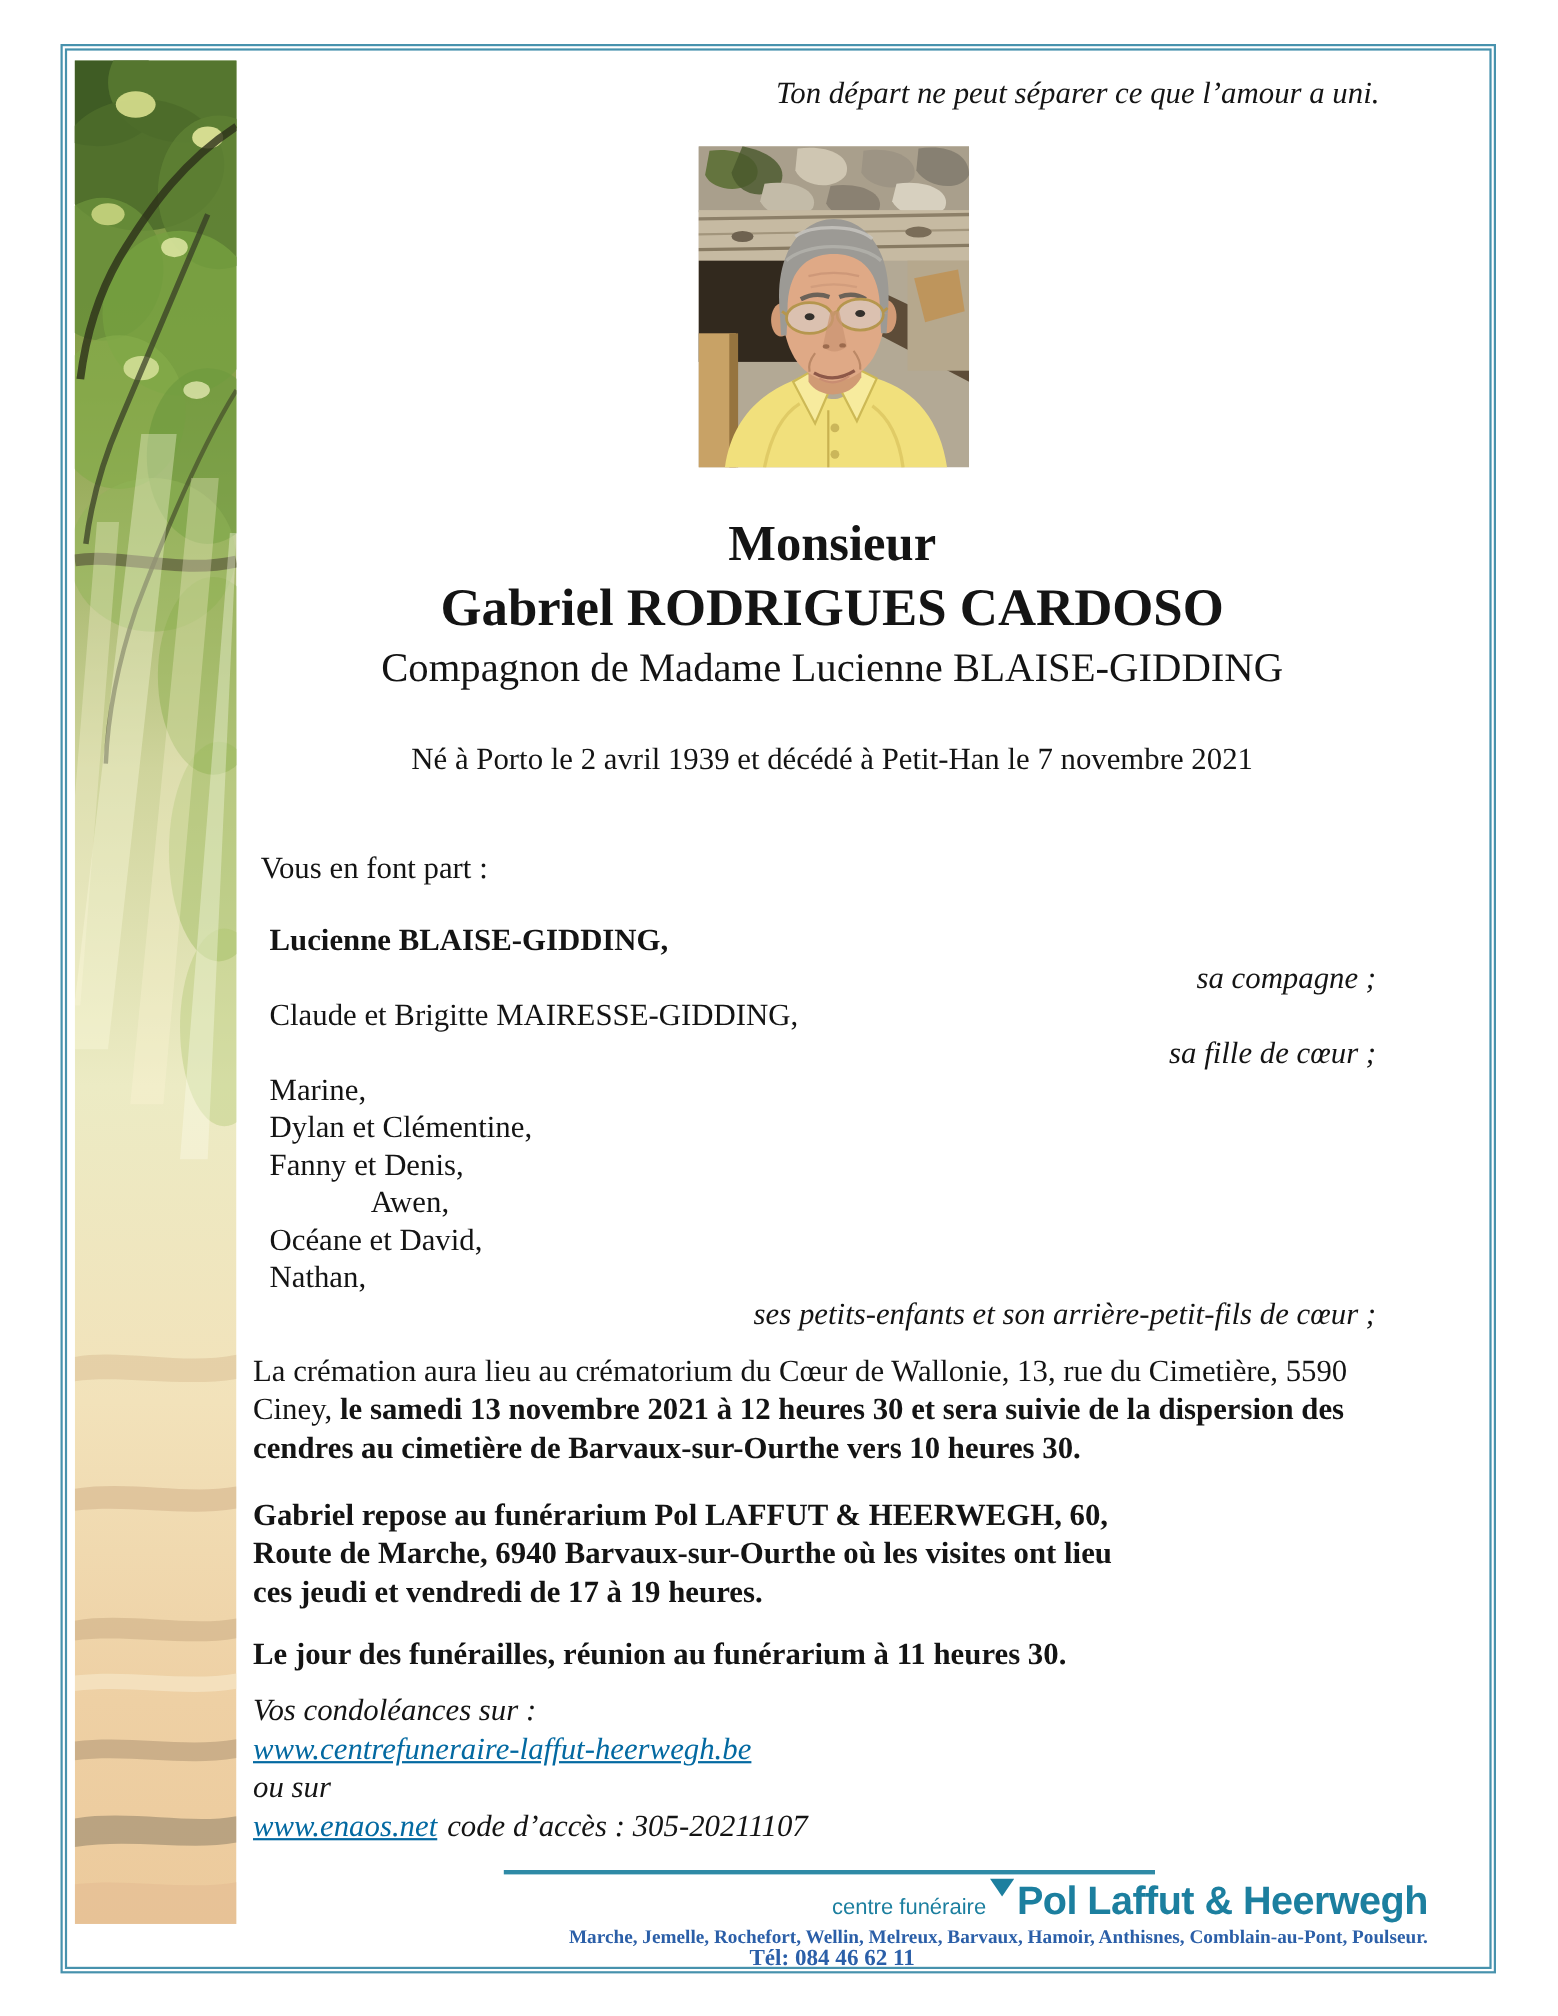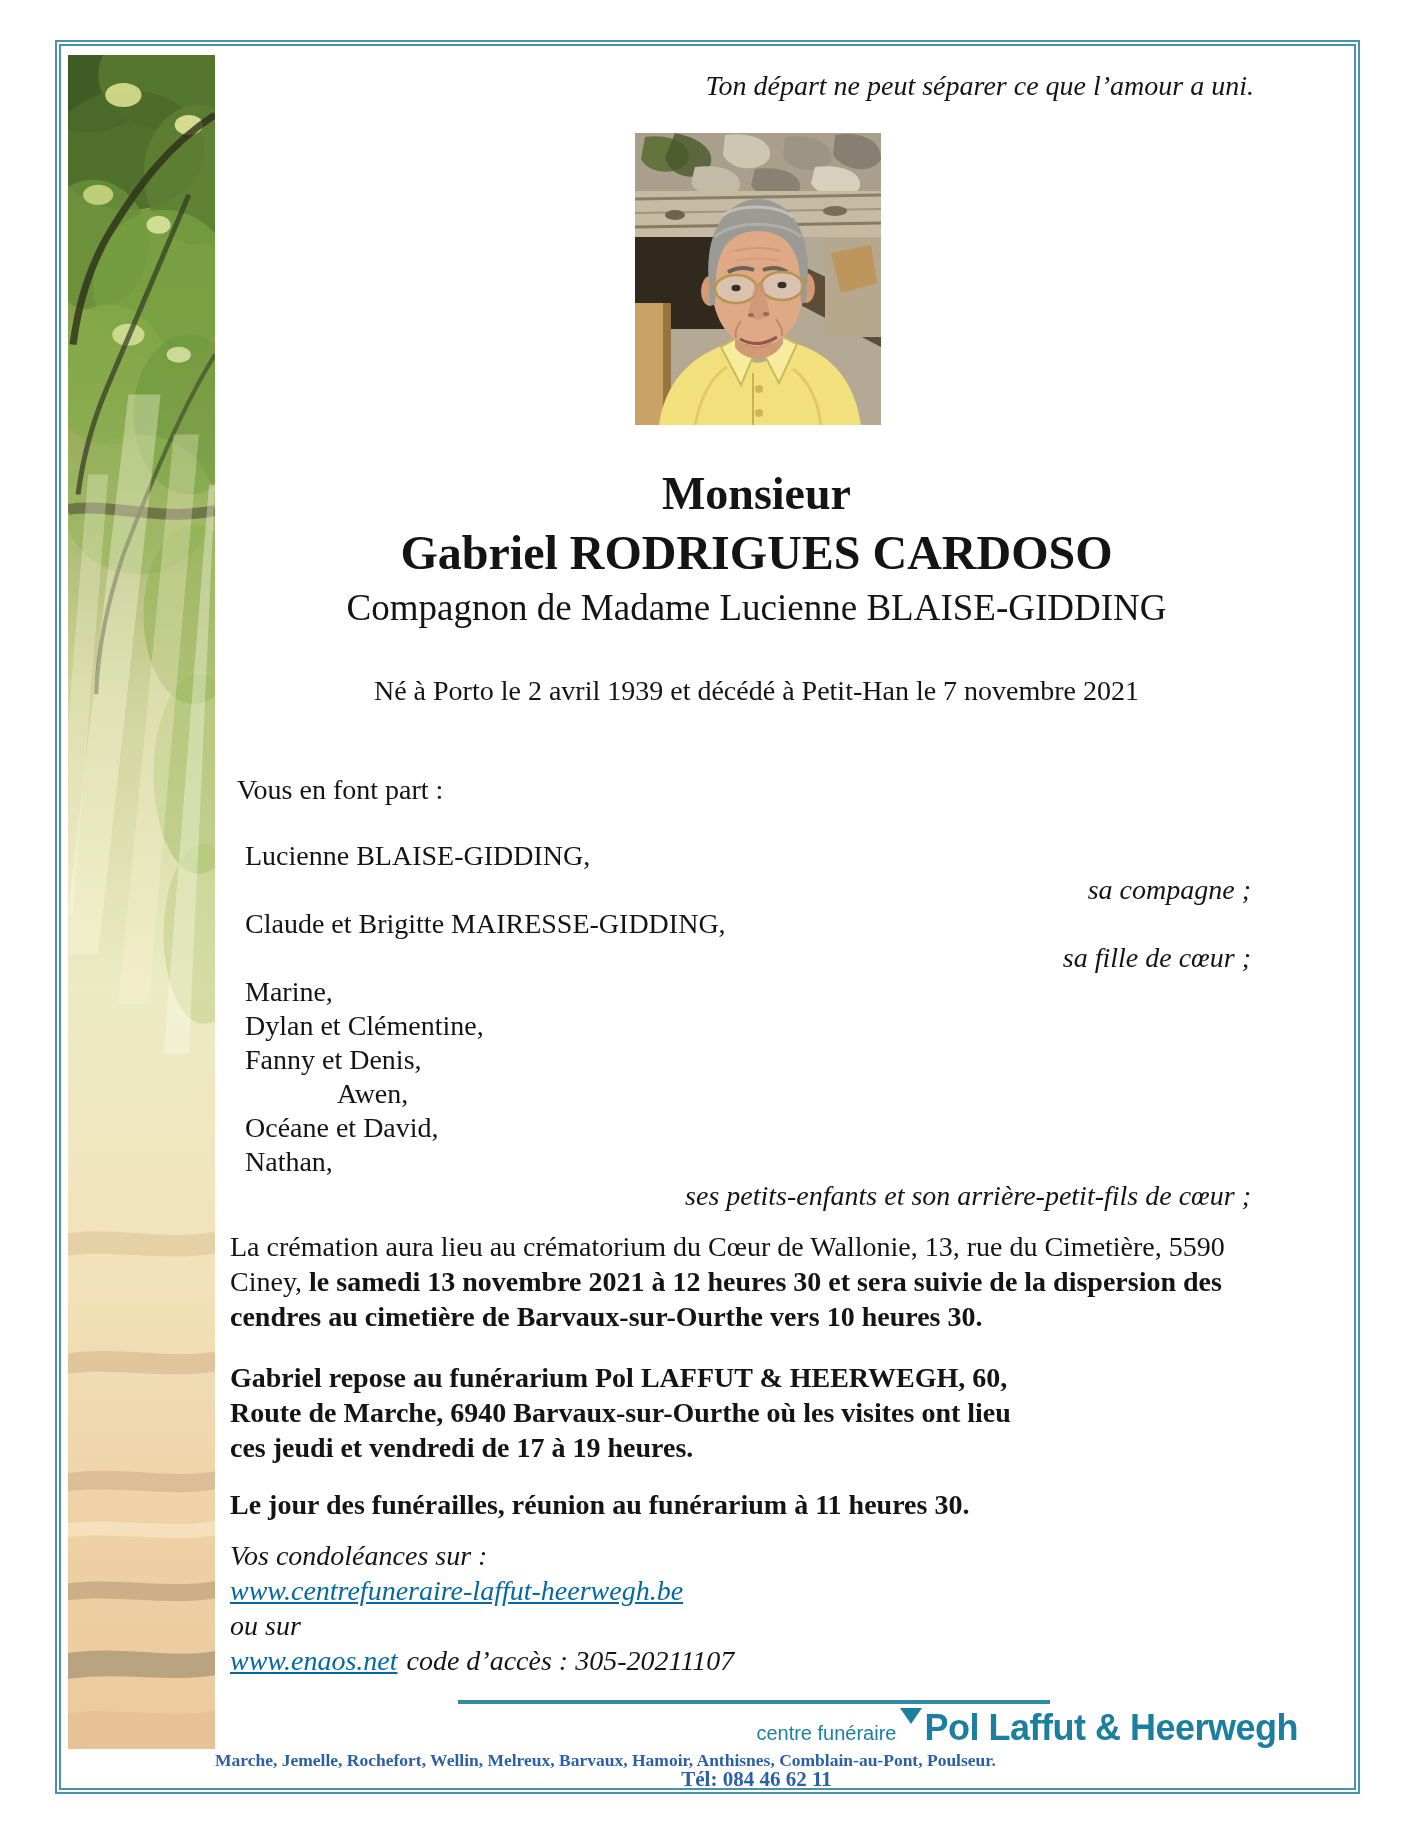--- a/index.html
+++ b/index.html
@@ -20,21 +20,21 @@
   .photo{margin:29px 0 0 420px;width:246px;height:292px;}
   .photo svg{width:100%;height:100%;display:block;}
 
   .t1{margin-top:40px;text-align:center;padding-right:50px;font-weight:bold;font-size:46px;line-height:58px;}
   .t2{text-align:center;padding-right:50px;font-weight:bold;font-size:48px;line-height:60px;}
   .rel{text-align:center;padding-right:50px;font-size:37px;line-height:50px;}
   .dates{margin-top:40px;text-align:center;padding-right:50px;font-size:28px;line-height:36px;}
 
   .line{font-size:28px;line-height:34px;padding-left:30px;}
   .intro{margin-top:64px;padding-left:22px;}
-  .mt32{margin-top:32px;}
+  .mt32{margin-top:32px;font-weight:bold;}
   .role{font-size:28px;line-height:34px;font-style:italic;text-align:right;padding-right:97px;}
   .indent{padding-left:122px;}
 
   .para{font-size:28px;line-height:35px;padding:0 45px 0 15px;}
   .cer{margin-top:16px;}
   .fun{margin-top:26px;font-weight:bold;}
   .meet{margin-top:22px;font-weight:bold;}
   .cond{margin-top:16px;font-style:italic;}
   .b{font-weight:bold;}
   a.link{color:#0369a1;font-style:italic;text-decoration:underline;}
@@ -46,21 +46,21 @@
     position:relative;height:44px;line-height:44px;text-align:right;padding-right:50px;
     font-family:"Liberation Sans","DejaVu Sans",sans-serif;color:#1c7f9f;white-space:nowrap;
   }
   .brand-prefix{font-size:20px;}
   .tri{
     display:inline-block;width:0;height:0;border-left:11px solid transparent;
     border-right:11px solid transparent;border-top:16px solid #1c7f9f;
     position:relative;top:-16px;margin:0 2px 0 4px;
   }
   .brand-name{font-size:36px;font-weight:bold;letter-spacing:-0.5px;}
-  .cities{font-size:17.5px;line-height:20px;font-weight:bold;color:#2b5fa8;text-align:left;padding-right:50px;}
+  .cities{font-size:17.5px;line-height:20px;font-weight:bold;color:#2b5fa8;text-align:right;padding-right:50px;}
   .phone{font-size:21px;line-height:19px;font-weight:bold;color:#2b5fa8;text-align:center;padding-right:50px;}
 </style>
 </head>
 <body>
 
 <div class="sheet">
 
   <div class="side-strip">
     <svg viewBox="0 0 146 1696" preserveAspectRatio="none">
       <defs>

